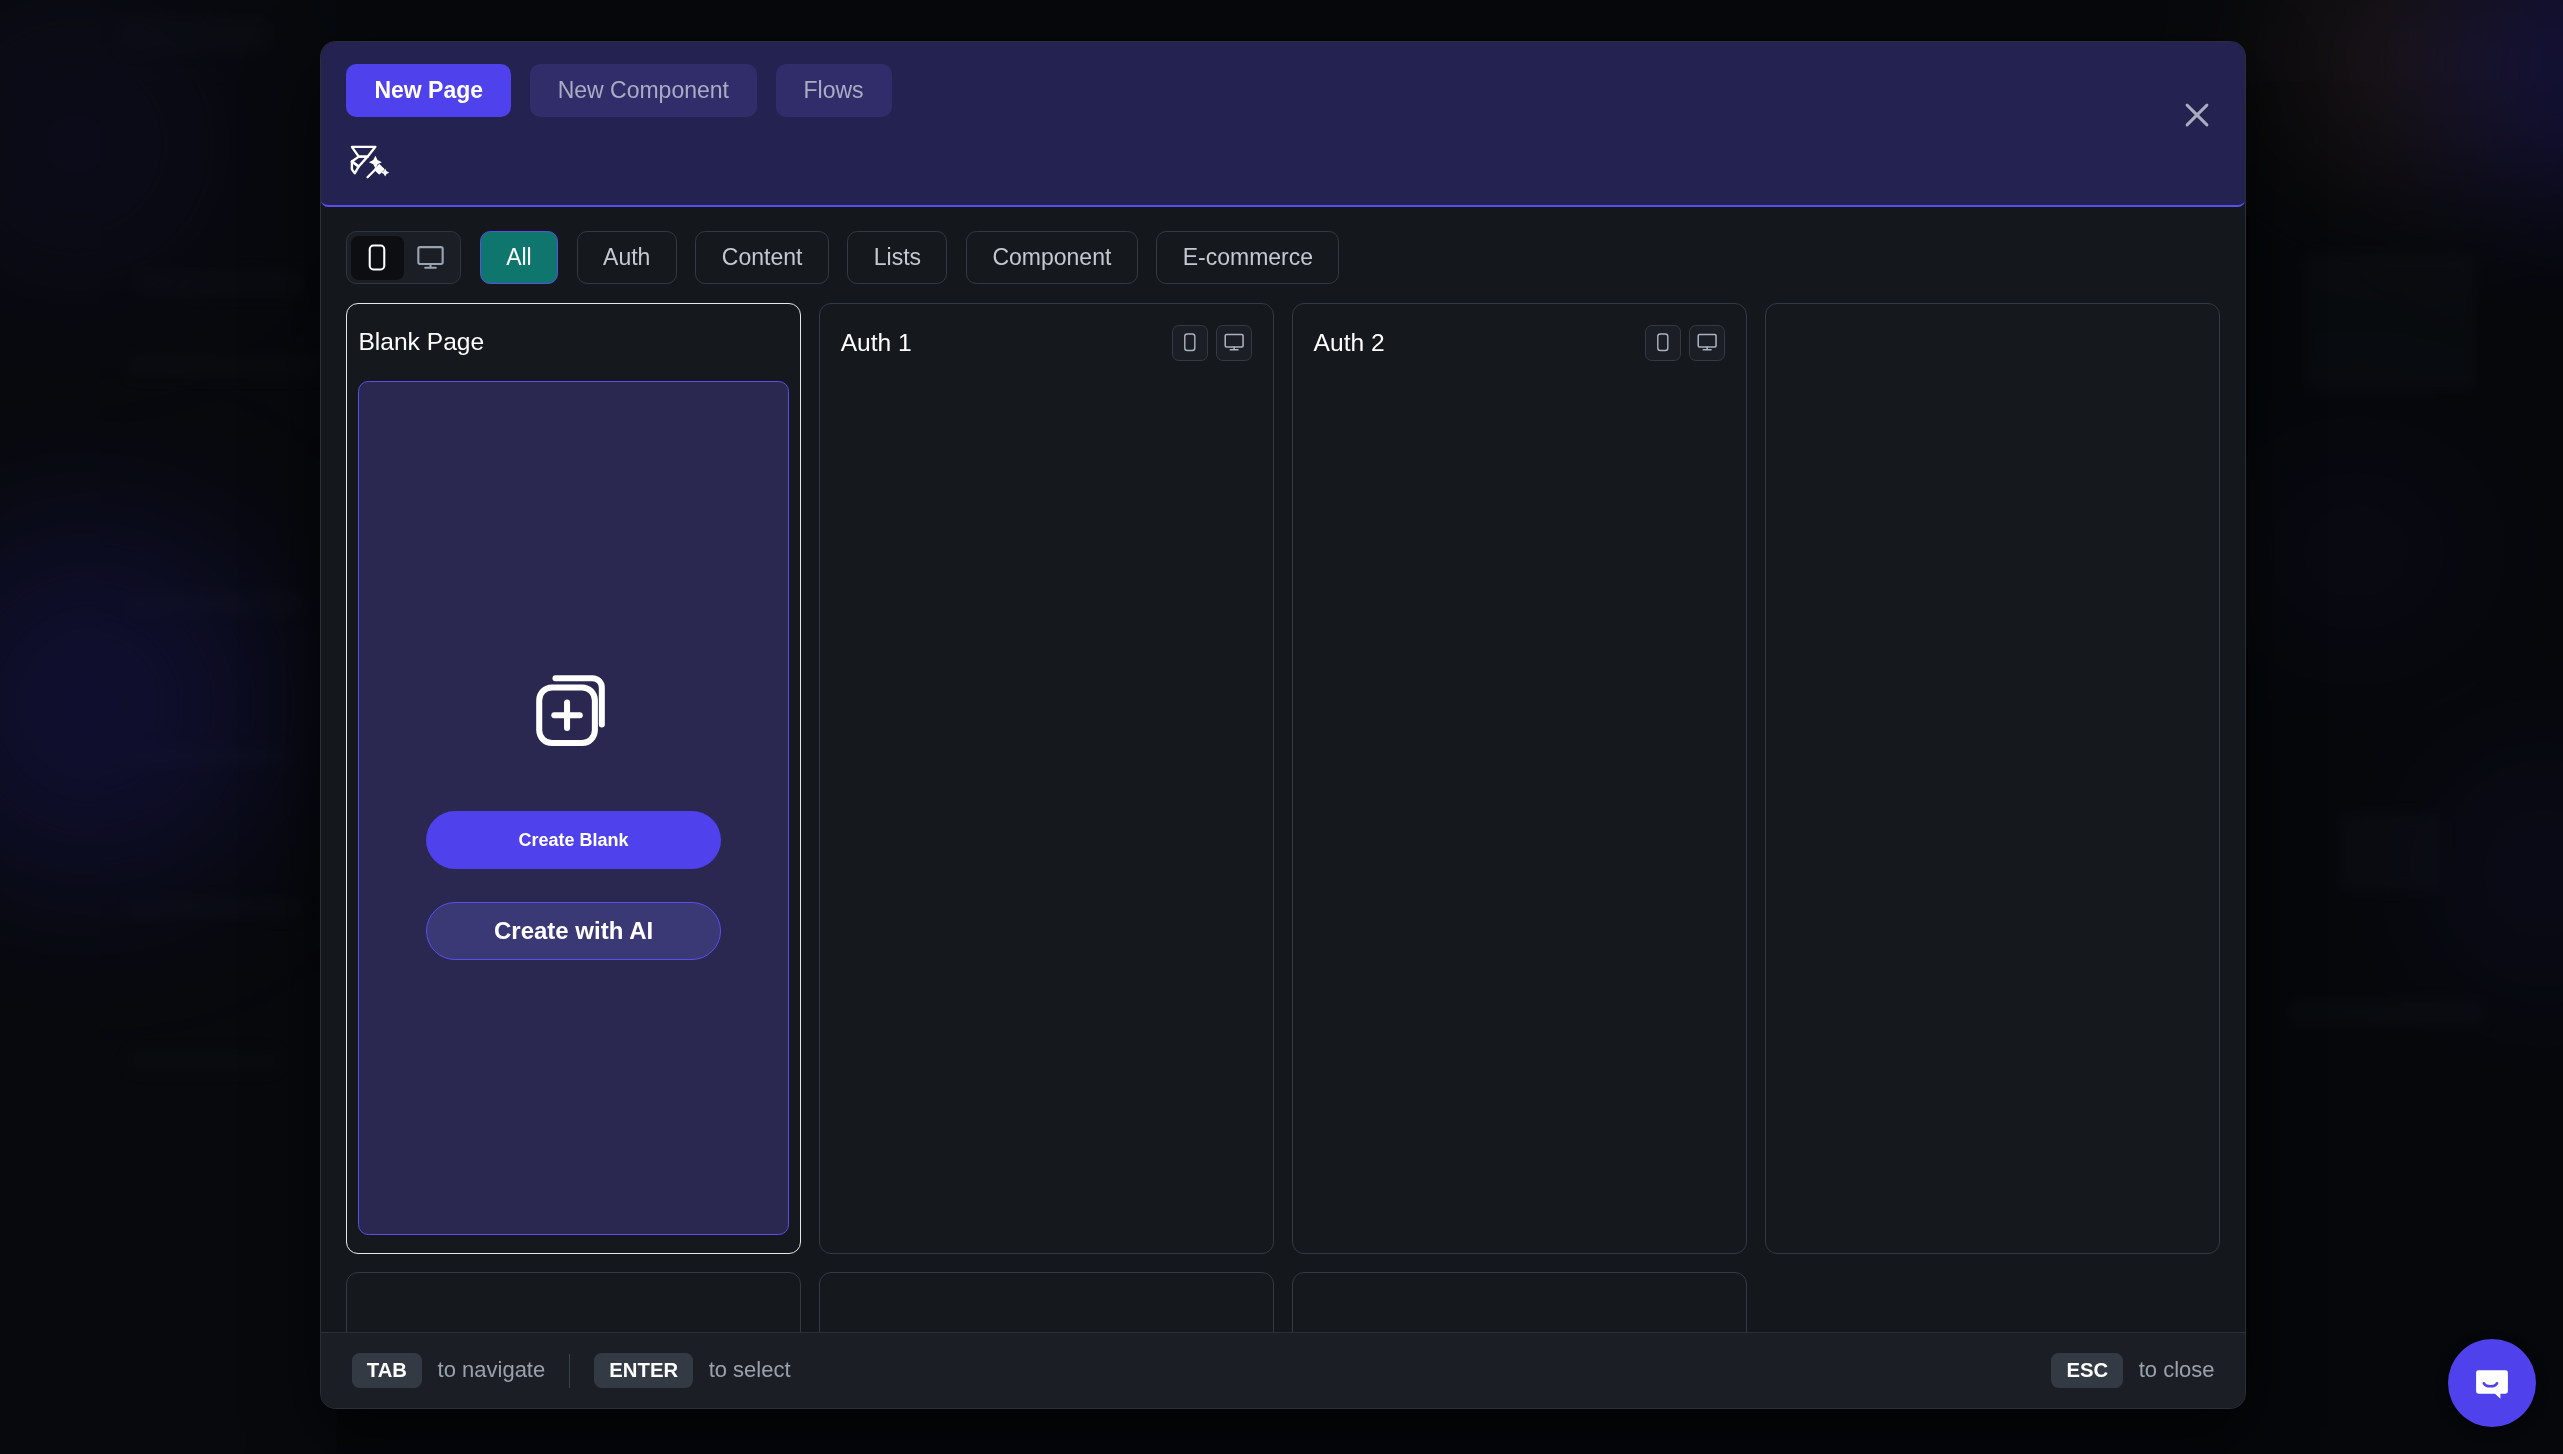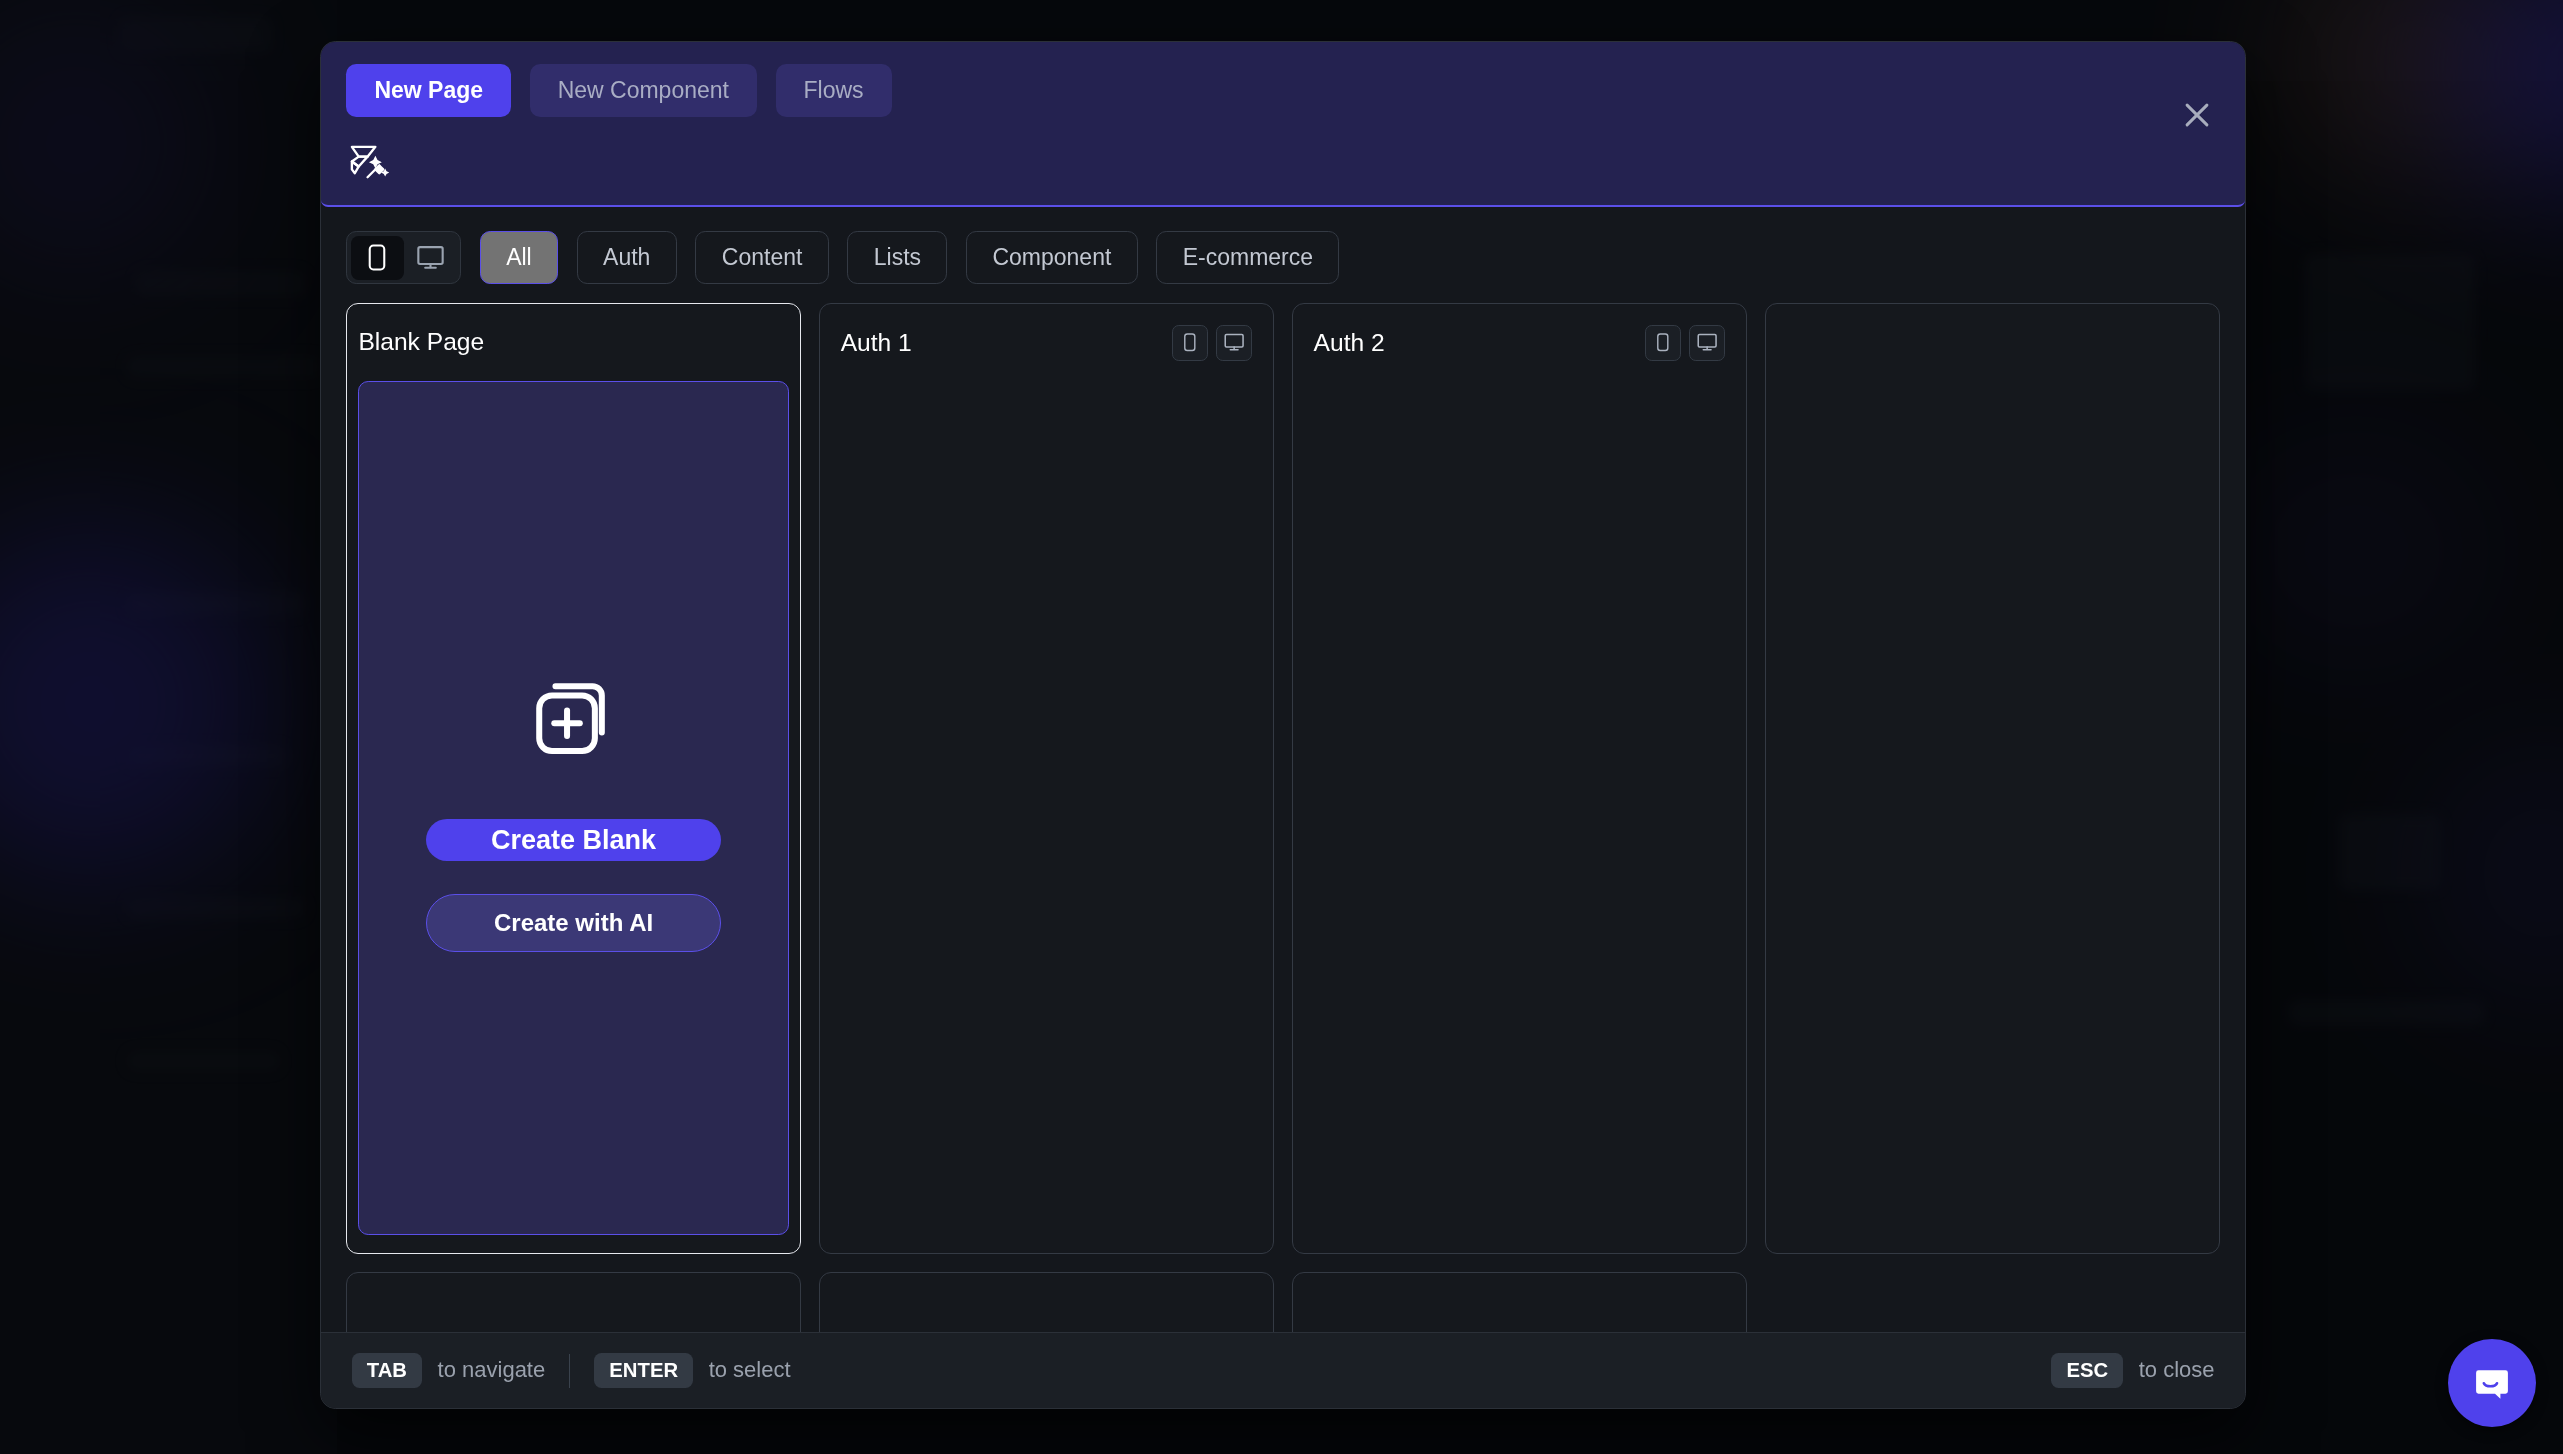--- a/index.html
+++ b/index.html
@@ -227,21 +227,21 @@
     background: #15181d;
     border: 0.8px solid #343a44;
     color: #c3c8d2;
     font-size: 23px;
     display: flex; align-items: center; justify-content: center;
     cursor: pointer;
     white-space: nowrap;
     font-family: "Liberation Sans", sans-serif;
   }
   .cat-pill.active {
-    background: #737373;
+    background: #0f766e;
     border-color: #5b4fe9;
     color: #ffffff;
   }
 
   
   .template-grid-wrap {
     flex: 1 1 auto;
     overflow: hidden;
     padding: 0 25.4px;
     position: relative;
@@ -297,26 +297,26 @@
     background: #2a2850;
     display: flex;
     flex-direction: column;
     align-items: center;
     justify-content: center;
     gap: 0;
   }
   .blank-icon { margin-bottom: 54px; display:block; }
   .btn-create {
     width: 295px;
-    height: 42px;
+    height: 58px;
     border-radius: 29px;
     border: none;
     background: #4f41ec;
     color: #ffffff;
-    font-size: 27px;
+    font-size: 18px;
     font-weight: bold;
     cursor: pointer;
     margin-bottom: 33px;
     font-family: "Liberation Sans", sans-serif;
   }
   .btn-create-ai {
     width: 295px;
     height: 58px;
     border-radius: 29px;
     border: 1.7px solid #5b4fe9;

